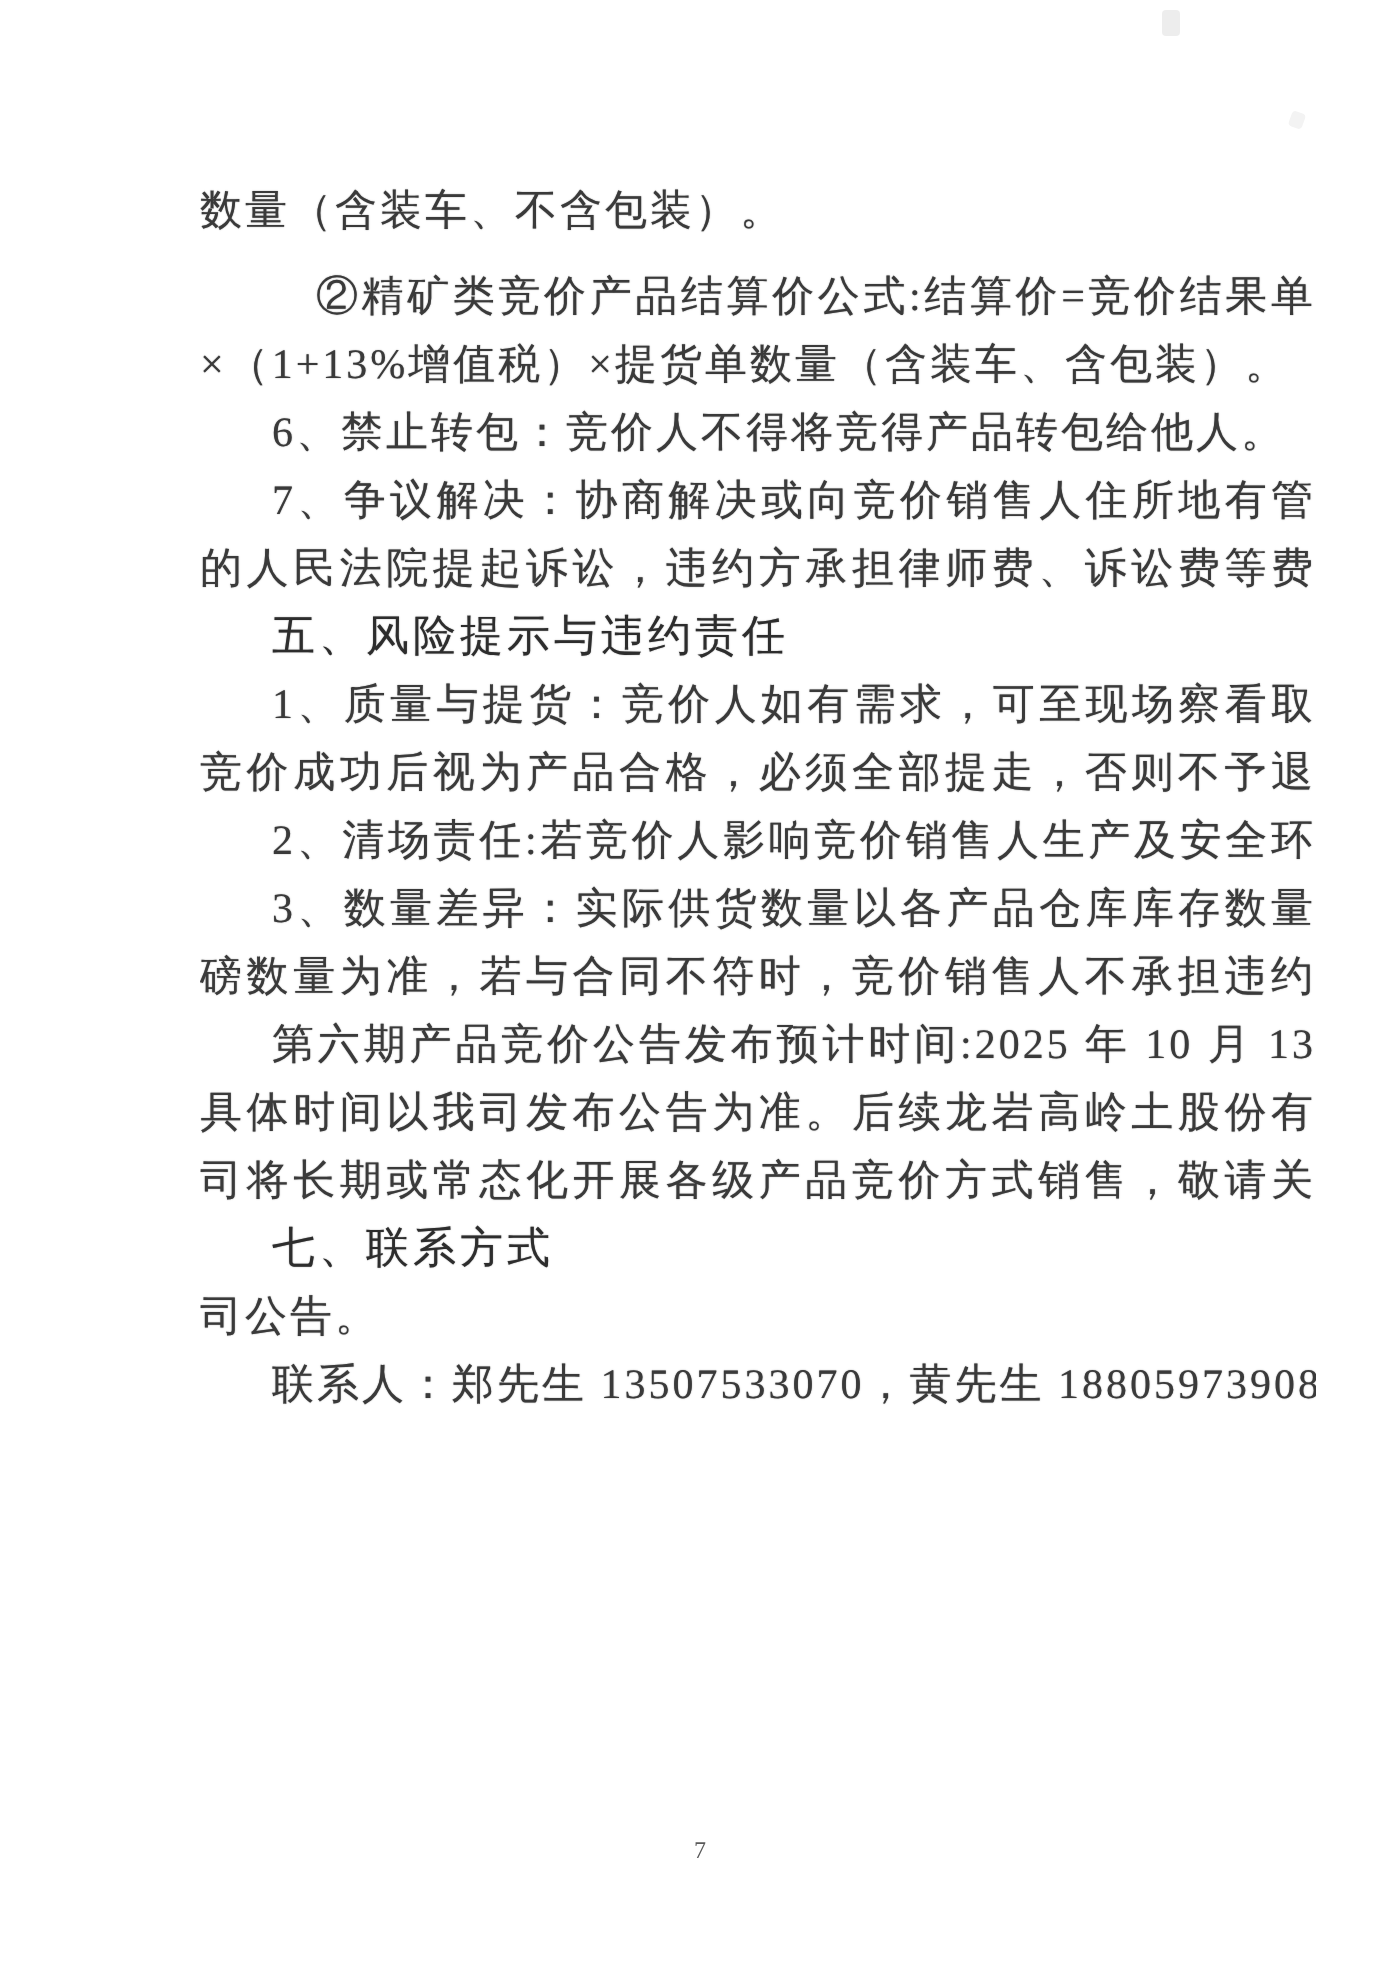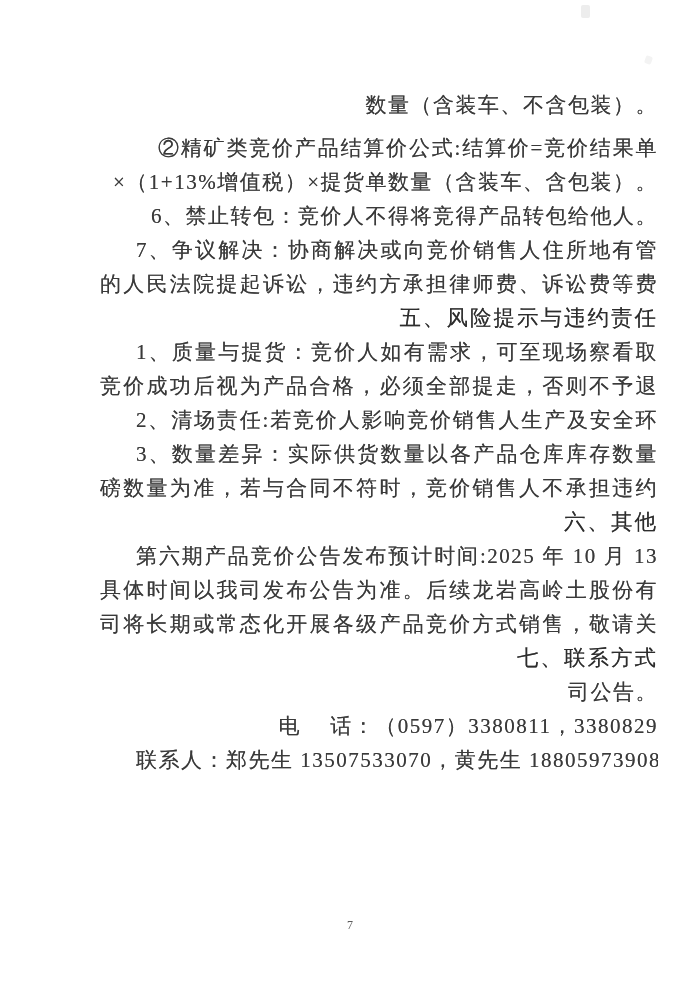--- a/index.html
+++ b/index.html
@@ -26,21 +26,21 @@
     top: 88px;
     width: 558px;
   }
   .ln {
     font-size: 21px;
     height: 34px;
     line-height: 34px;
     letter-spacing: 1.5px;
     overflow: hidden;
     white-space: nowrap;
-    text-align: right;
+    text-align: left;
     text-shadow: 0 0 0.6px rgba(70,70,70,0.75);
   }
   .j {
     white-space: normal;
     text-align: justify;
     text-align-last: justify;
   }
   .i1 { padding-left: 36px; }
   .i2 { padding-left: 58px; }
   .hang { padding-left: 114px; }
@@ -95,25 +95,23 @@
     <div class="ln">×（1+13%增值税）×提货单数量（含装车、含包装）。</div>
     <div class="ln i1">6、禁止转包：竞价人不得将竞得产品转包给他人。</div>
     <div class="ln i1 j">7、争议解决：协商解决或向竞价销售人住所地有管辖权</div>
     <div class="ln j">的人民法院提起诉讼，违约方承担律师费、诉讼费等费用。</div>
     <div class="ln i1 b">五、风险提示与违约责任</div>
     <div class="ln i1 j">1、质量与提货：竞价人如有需求，可至现场察看取样，</div>
     <div class="ln j">竞价成功后视为产品合格，必须全部提走，否则不予退还履</div>
     <div class="ln i1 j">2、清场责任:若竞价人影响竞价销售人生产及安全环保，</div>
     <div class="ln i1 j">3、数量差异：实际供货数量以各产品仓库库存数量及过</div>
     <div class="ln j">磅数量为准，若与合同不符时，竞价销售人不承担违约责任。</div>
-    <div class="ln i1 b">六、其他</div>
     <div class="ln i1 j">第六期产品竞价公告发布预计时间:2025 年 10 月 13 日，</div>
     <div class="ln j">具体时间以我司发布公告为准。后续龙岩高岭土股份有限公</div>
     <div class="ln j">司将长期或常态化开展各级产品竞价方式销售，敬请关注公</div>
     <div class="ln i1 b">七、联系方式</div>
     <div class="ln">司公告。</div>
-    <div class="ln i1">电　 话：（0597）3380811，3380829</div>
     <div class="ln i1">联系人：郑先生 13507533070，黄先生 18805973908</div>
   </div>
 
   <div class="pageno">7</div>
 
 </div>
 
 </body></html>

